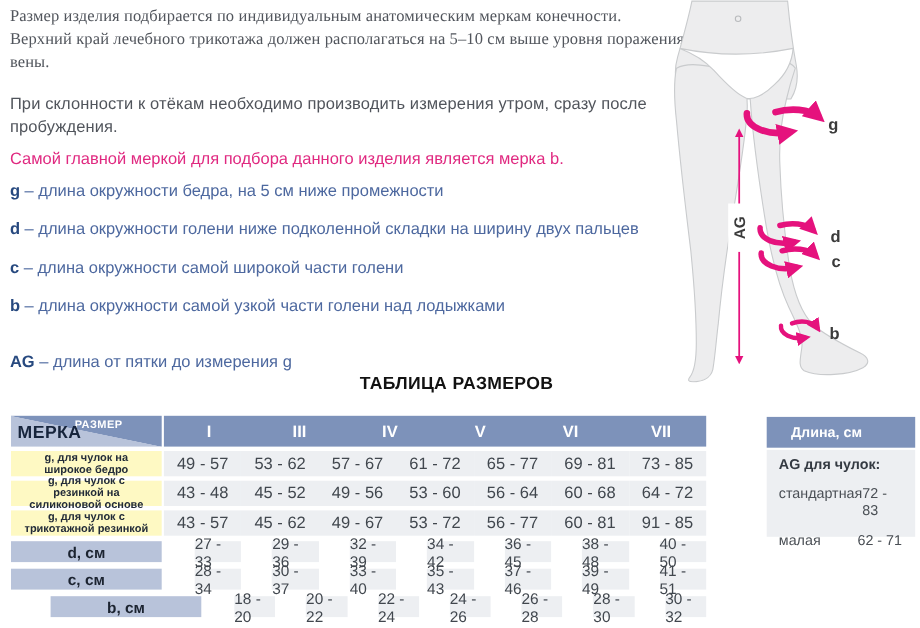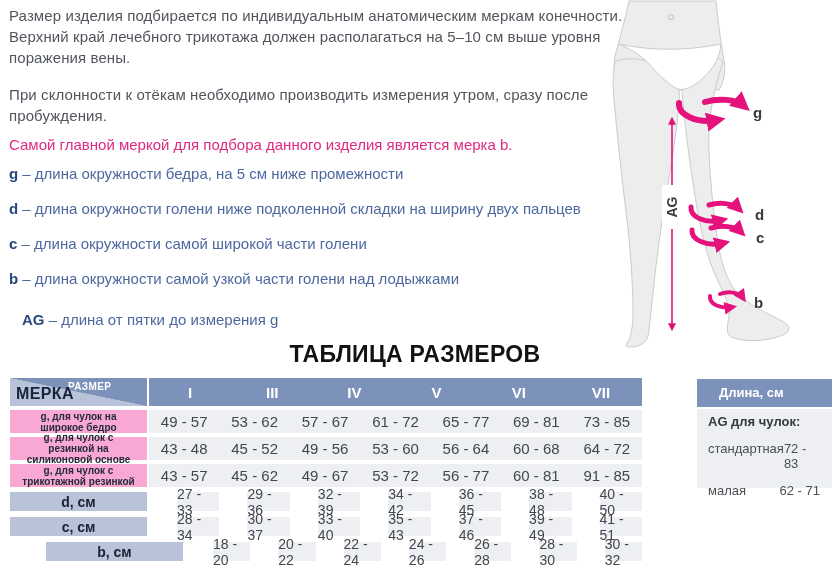--- a/index.html
+++ b/index.html
@@ -3,55 +3,55 @@
 <meta charset="utf-8">
 <style>
   * { margin:0; padding:0; box-sizing:border-box; }
   html,body { background:#fff; }
   body { font-family:"Liberation Sans", "DejaVu Sans", sans-serif; }
   .page { position:relative; width:836px; height:571px; background:#fff; overflow:hidden; }
 
   
   .para { position:absolute; left:9px; width:614px; font-size:15px; line-height:21px;
           color:#51555c; letter-spacing:.1px; }
-  .para.p1 { top:5px; }
+  .para.p1 { top:5px;font-family:Liberation Serif, serif; }
   .para.p2 { top:84px; }
   .highlight { position:absolute; left:9px; top:136px; width:614px; font-size:15px;
                color:#e02980; }
 
   .meas { position:absolute; left:9px; width:614px; font-size:15px; color:#4d689f; }
   .meas b { color:#27497f; font-weight:bold; }
-  .m0{top:165px;} .m1{top:200px;} .m2{top:235px;} .m3{top:270px;} .m4{top:311px;margin-left:13px;}
+  .m0{top:165px;} .m1{top:200px;} .m2{top:235px;} .m3{top:270px;} .m4{top:321px;}
 
   
   .fig { position:absolute; left:612px; top:0; width:222px; height:348px; }
 
   
   .tbl-title { position:absolute; left:95px; top:341px; width:640px; text-align:center;
-               font-size:23px; font-weight:bold; color:#121212; letter-spacing:.3px; }
+               font-size:16px; font-weight:bold; color:#121212; letter-spacing:.3px; }
 
   
   .size-table { position:absolute; left:10px; top:378px; width:632px; }
   .t-row { display:flex; }
   .t-row .lbl { width:137px; flex:none; margin-right:2px; display:flex;
                 align-items:center; justify-content:center; text-align:center; }
   .t-row .cell { flex:1; display:flex; align-items:center; justify-content:center; }
 
   .hdr { height:28px; }
   .hdr .corner { width:137px; flex:none; margin-right:2px; position:relative;
                  background:linear-gradient(to top right, #b8c3da 49.6%, #7d92ba 50.4%); }
   .hdr .corner .top-lbl { position:absolute; top:3px; left:58px; font-size:10px;
                           font-weight:bold; color:#fff; letter-spacing:.4px; }
   .hdr .corner .bot-lbl { position:absolute; bottom:3px; left:6px; font-size:16px;
                           font-weight:bold; color:#17253c; letter-spacing:.4px; }
   .hdr .cols { flex:1; display:flex; background:#7d92ba; }
   .hdr .cols .cell { color:#fff; font-weight:bold; font-size:15px; }
 
   .g-row { height:23px; margin-top:4px; }
-  .g-row .lbl { background:#f9a8d4; font-size:10px; font-weight:bold; color:#222b38;
+  .g-row .lbl { background:#fef9c3; font-size:10px; font-weight:bold; color:#222b38;
                 line-height:11px; padding:0 10px; }
   .g-row .cell { background:#edeff2; font-size:15px; color:#41474e; }
 
   .s-row { height:19px;gap:28px; }
   .s-row .lbl { background:#b8c3da; font-size:14px; font-weight:bold; color:#1b2330; }
   .s-row .cell { background:#edeff2; font-size:14px; color:#41474e; }
   .s-row.r4 { margin-top:5px; } .s-row.r5 { margin-top:6px; } .s-row.r6 { margin-top:6px;padding-left:36px; }
 
   
   .len-hdr { position:absolute; left:697px; top:379px; width:135px; height:28px;

